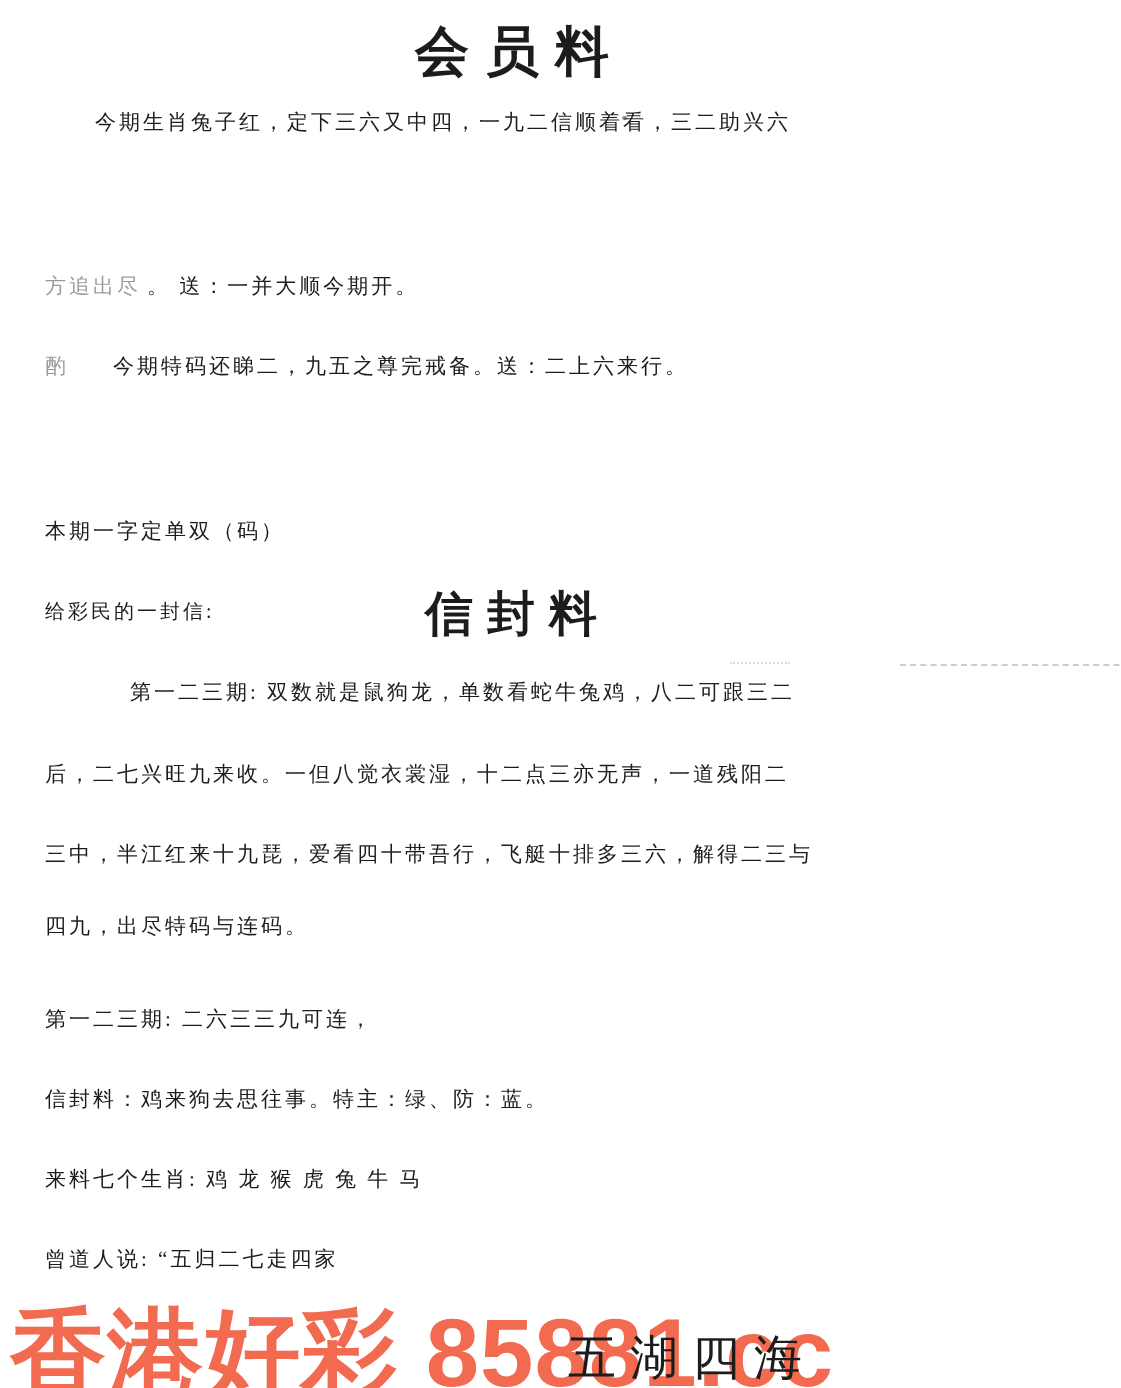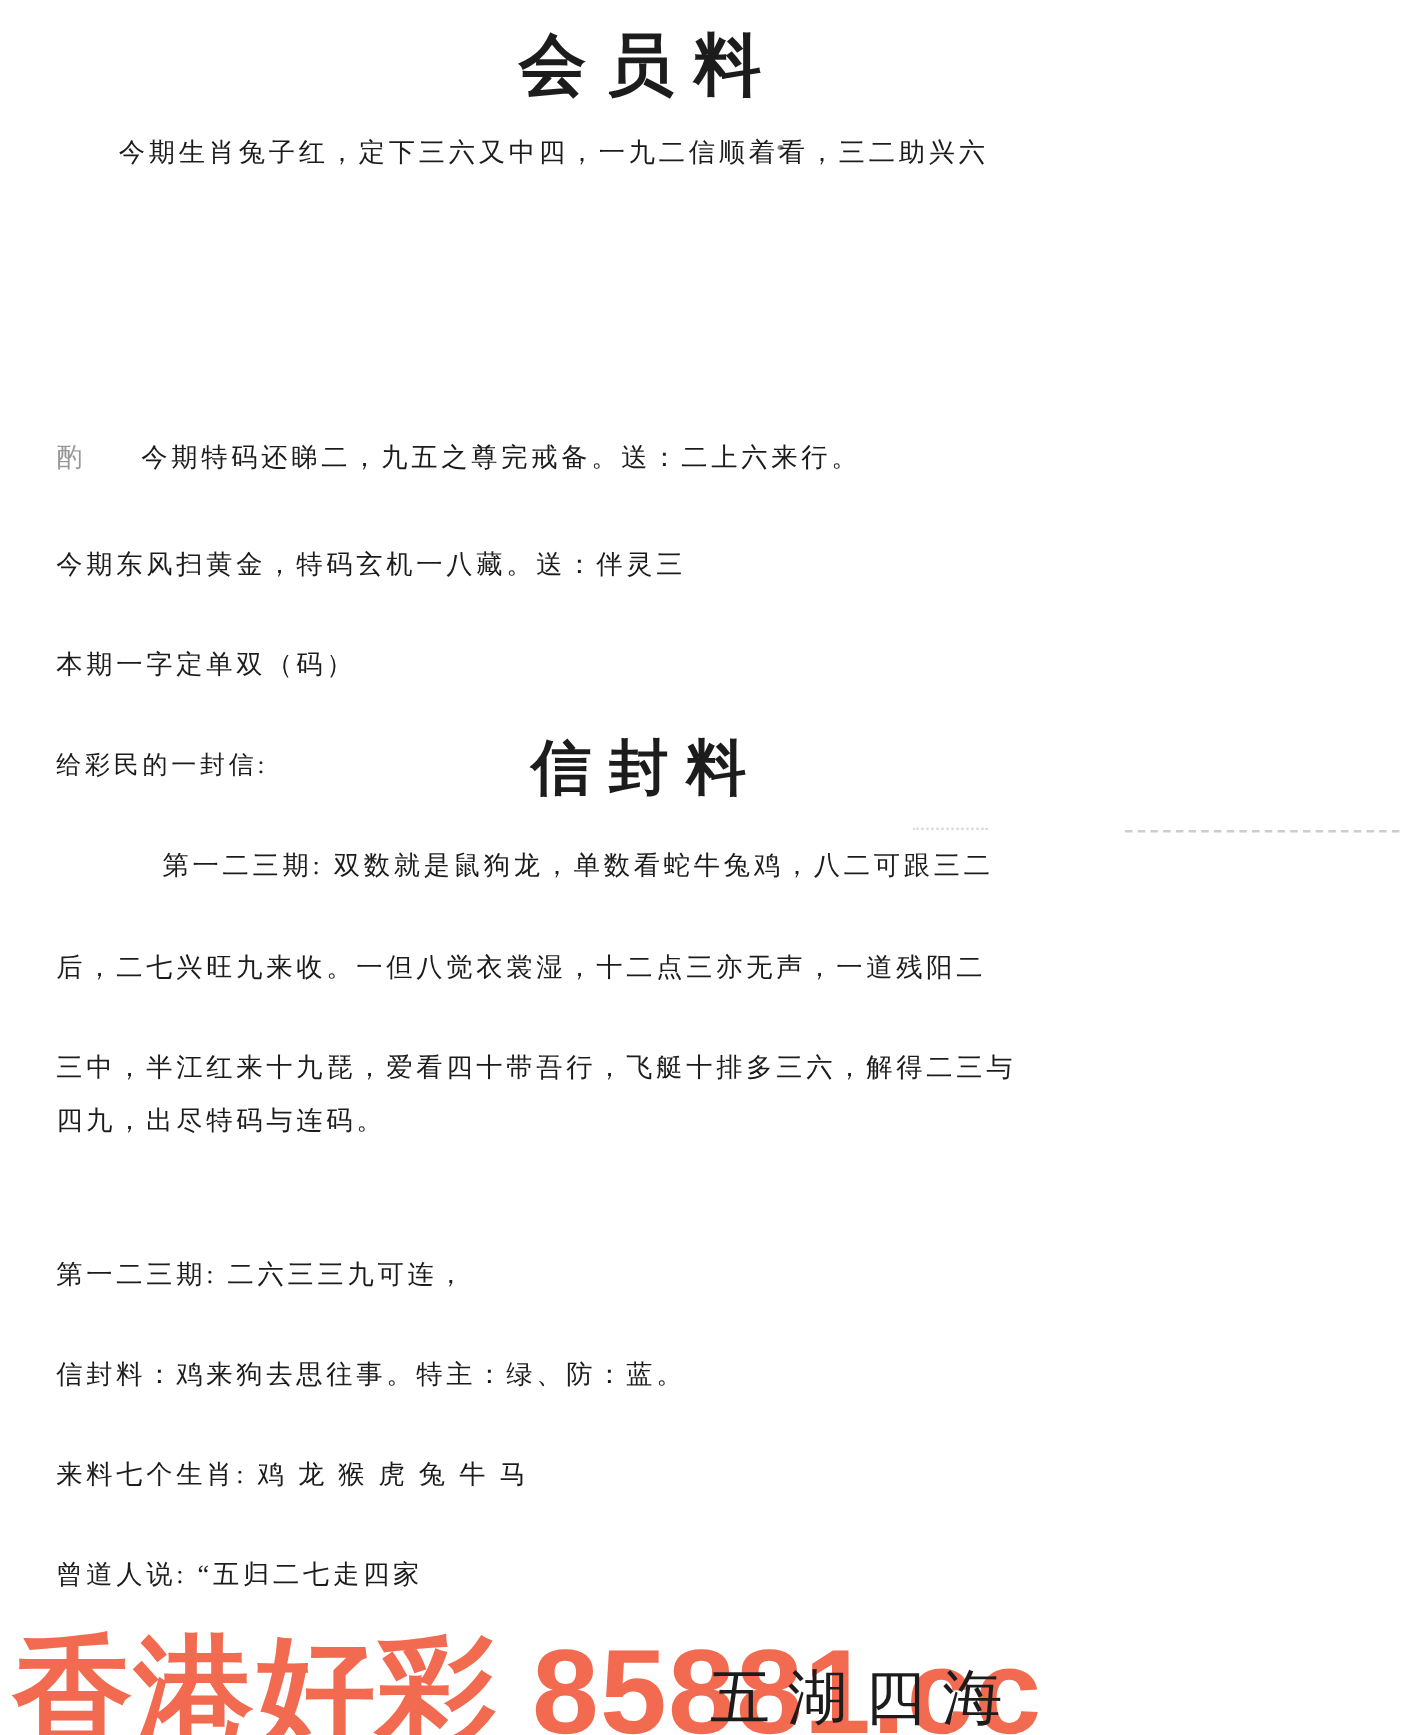--- a/index.html
+++ b/index.html
@@ -99,37 +99,37 @@
 
   <h1 class="doc-title">会员料</h1>
 
   <div class="artifact-dot"></div>
   <div class="artifact-smudge"></div>
   <div class="artifact-smudge2"></div>
 
   <div class="line indent1" style="top:108px"><span>今期生肖兔子红，定下三六又中四，一九二信顺着看，三二助兴六</span></div>
 
 
+  <div class="line" style="top:272px"><span class="faded small-gap-after">方追出尽</span><span>。 送：一并大顺今期开。</span></div>
 
   <div class="line" style="top:352px"><span class="faded gap-after">酌</span><span>今期特码还睇二，九五之尊完戒备。送：二上六来行。</span></div>
 
-  <div class="line" style="top:437px"><span>今期东风扫黄金，特码玄机一八藏。送：伴灵三</span></div>
 
   <div class="line" style="top:517px"><span>本期一字定单双（码）</span></div>
 
   <div class="letter-label">给彩民的一封信:</div>
   <h2 class="envelope-heading">信封料</h2>
 
   <div class="line indent2" style="top:678px"><span>第一二三期: 双数就是鼠狗龙，单数看蛇牛兔鸡，八二可跟三二</span></div>
 
   <div class="line" style="top:760px"><span>后，二七兴旺九来收。一但八觉衣裳湿，十二点三亦无声，一道残阳二</span></div>
 
   <div class="line" style="top:840px"><span>三中，半江红来十九琵，爱看四十带吾行，飞艇十排多三六，解得二三与</span></div>
 
-  <div class="line" style="top:882px"><span>四九，出尽特码与连码。</span></div>
+  <div class="line" style="top:912px"><span>四九，出尽特码与连码。</span></div>
 
   <div class="line" style="top:1005px"><span>第一二三期: 二六三三九可连，</span></div>
 
   <div class="line" style="top:1165px"><span>来料七个生肖: 鸡 龙 猴 虎 兔 牛 马</span></div>
 
   <div class="line" style="top:1085px"><span>信封料：鸡来狗去思往事。特主：绿、防：蓝。</span></div>
 
   <div class="line" style="top:1245px"><span>曾道人说: “五归二七走四家</span></div>
 
   <div class="overlay-text">五湖四海</div>

